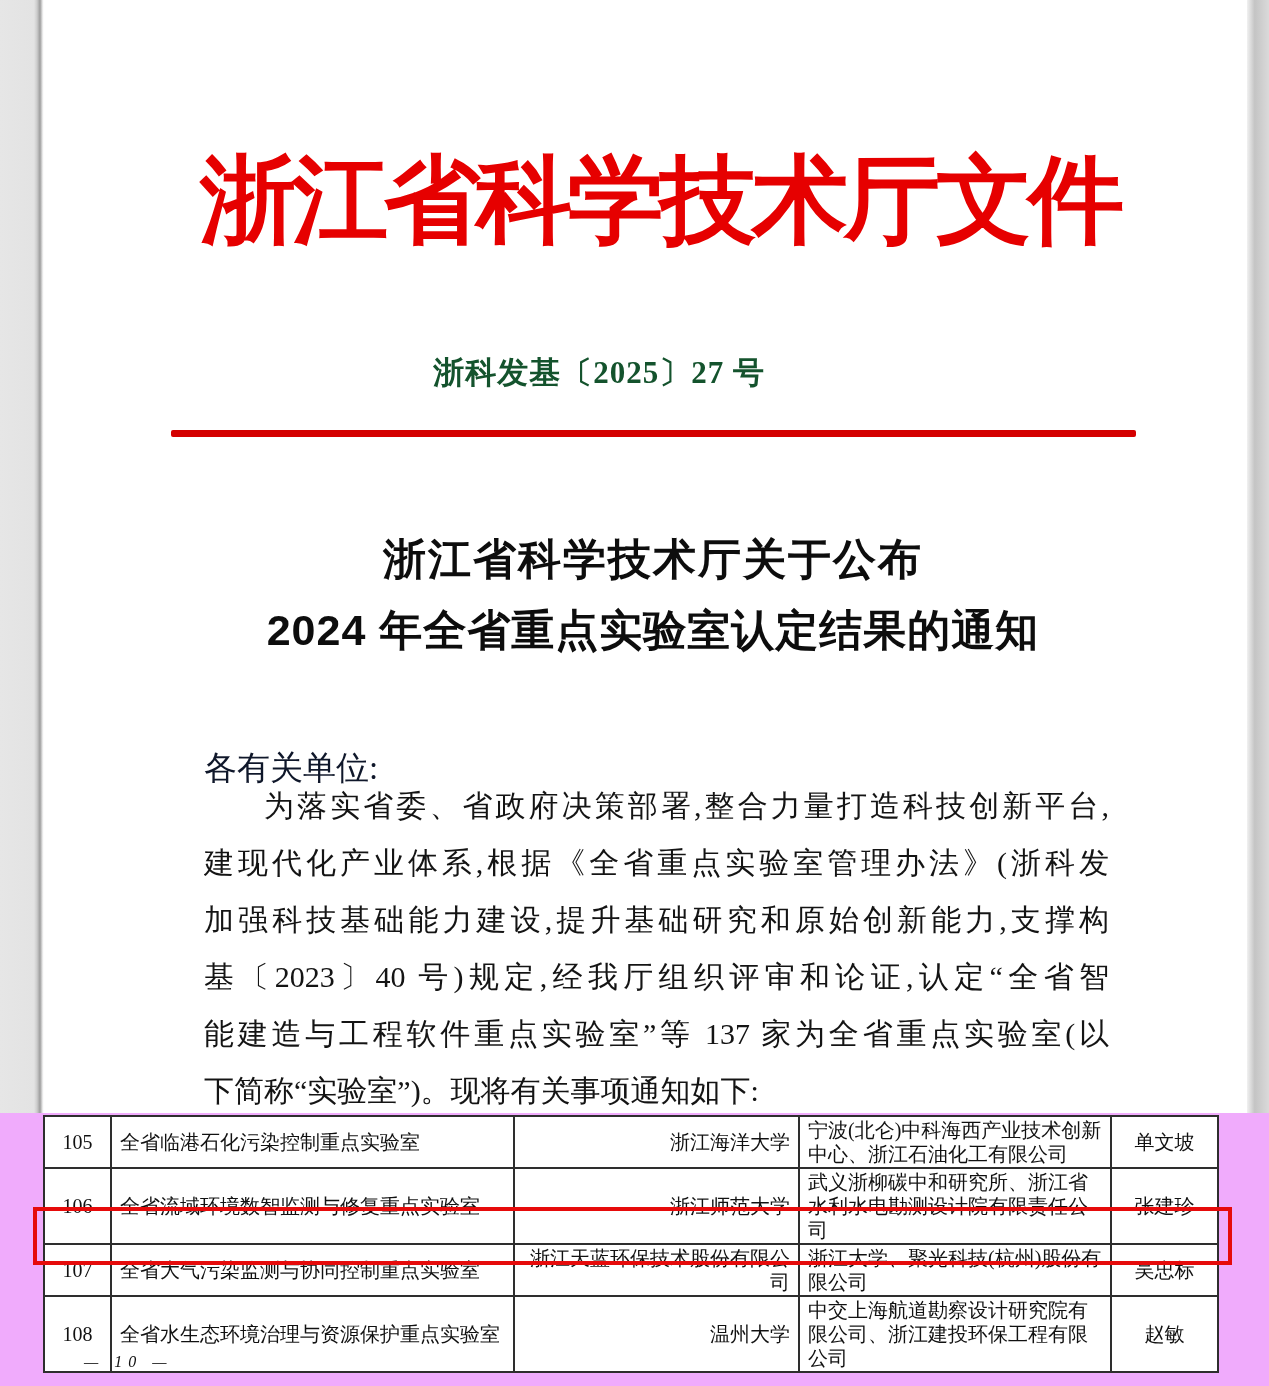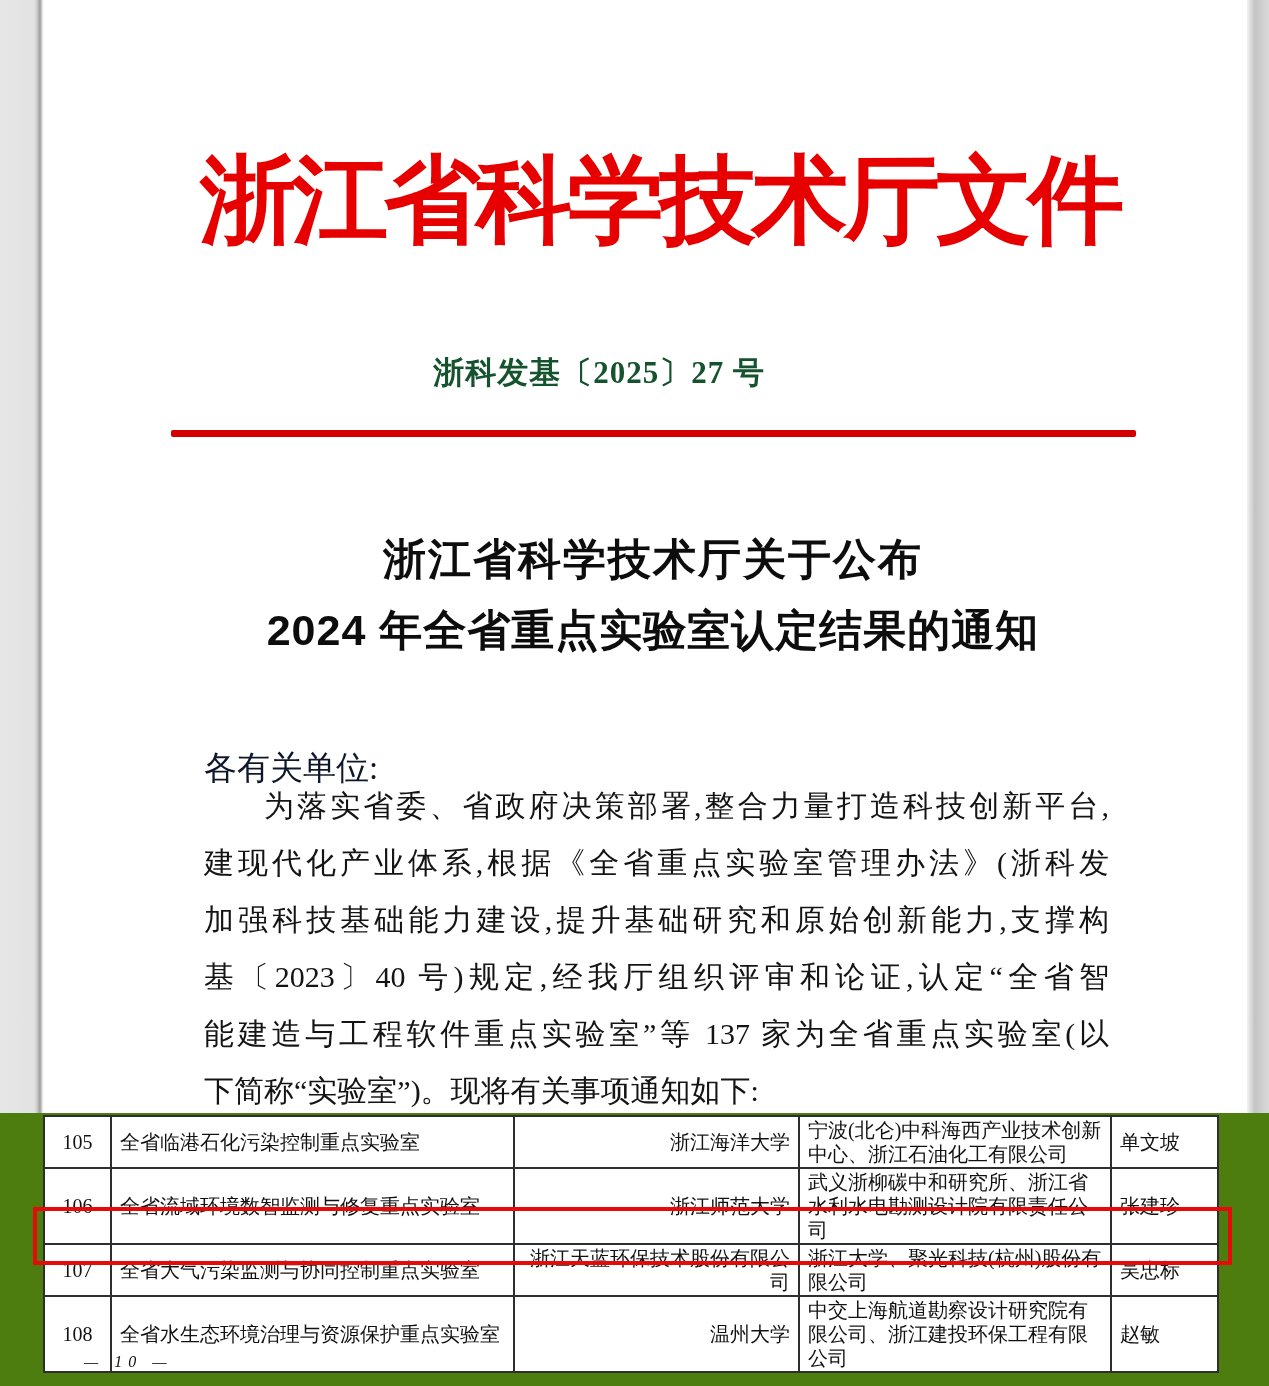--- a/index.html
+++ b/index.html
@@ -43,34 +43,34 @@
     position:absolute;left:204px;top:722px;font-size:33px;color:#0f172a;white-space:nowrap;margin-top:24px;
   }
   .body-block{position:absolute;left:204px;top:786px;width:905px;}
   .body-line{
     height:57px;font-size:30px;color:#141414;overflow:hidden;
     text-align:justify;text-align-last:justify;
   }
   .body-line.indent{text-indent:2em;}
   .body-line.last{text-align-last:left;}
   
-  .bottom-strip{position:absolute;left:0;top:1113px;width:1269px;height:273px;background:#4d7c0f;}
+  .bottom-strip{position:absolute;left:0;top:1113px;width:1269px;height:273px;background:#f0abfc;}
   table.result-table{
     position:absolute;left:43px;top:2px;width:1174px;table-layout:fixed;
     border-collapse:collapse;background:#ffffff;
   }
   table.result-table td{
     border:2px solid #2e2e2e;height:47px;padding:1px 8px;vertical-align:middle;
     font-size:20px;color:#111;line-height:24px;overflow:hidden;
   }
   td.col-no{text-align:center;padding:1px 2px;}
   td.col-lab{text-align:left;}
   td.col-inst{text-align:right;}
   td.col-partners{font-size:19px;line-height:23px;margin-top:24px;}
-  td.col-director{padding:1px 4px;margin-left:33px;}
+  td.col-director{text-align:center;padding:1px 4px;margin-left:33px;}
   .highlight-box{
     position:absolute;left:33px;top:94px;width:1191px;height:50px;
     border:4px solid #e60b0b;background:transparent;pointer-events:none;
   }
   .page-number{
     position:absolute;left:84px;top:240px;font-size:16px;color:#111;
     letter-spacing:6px;white-space:nowrap;font-style:italic;
   }
 </style>
 </head>

